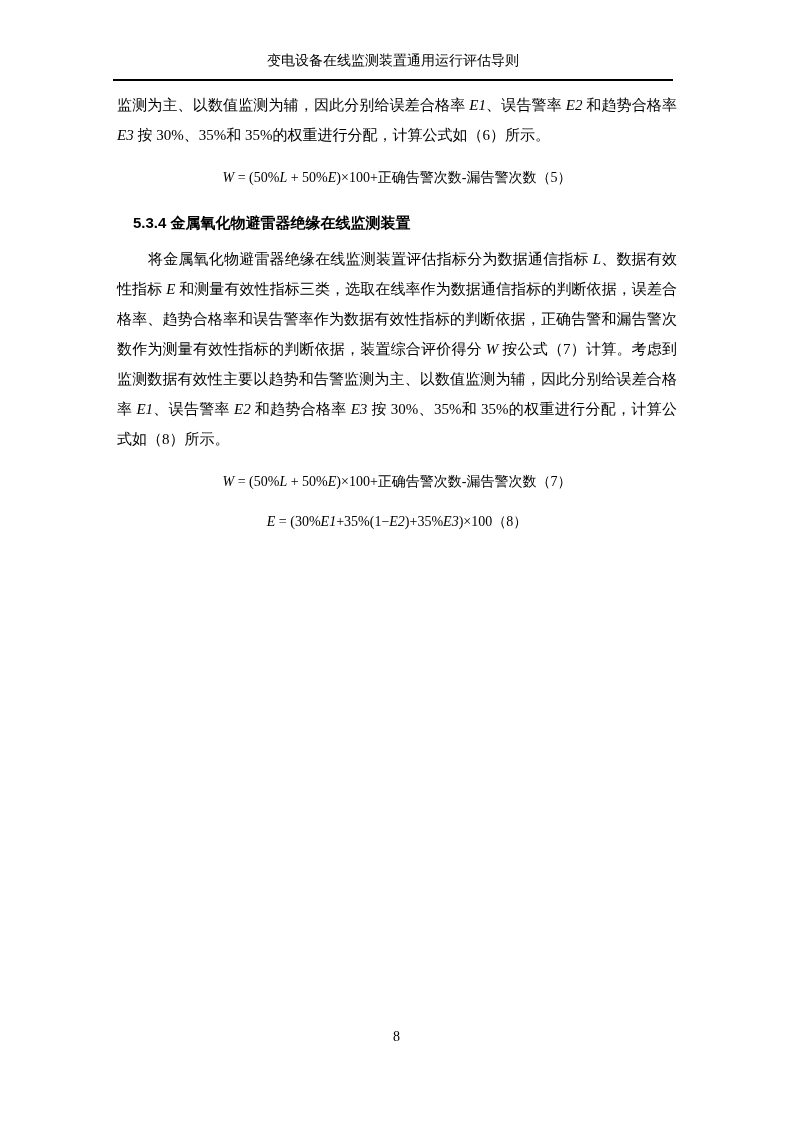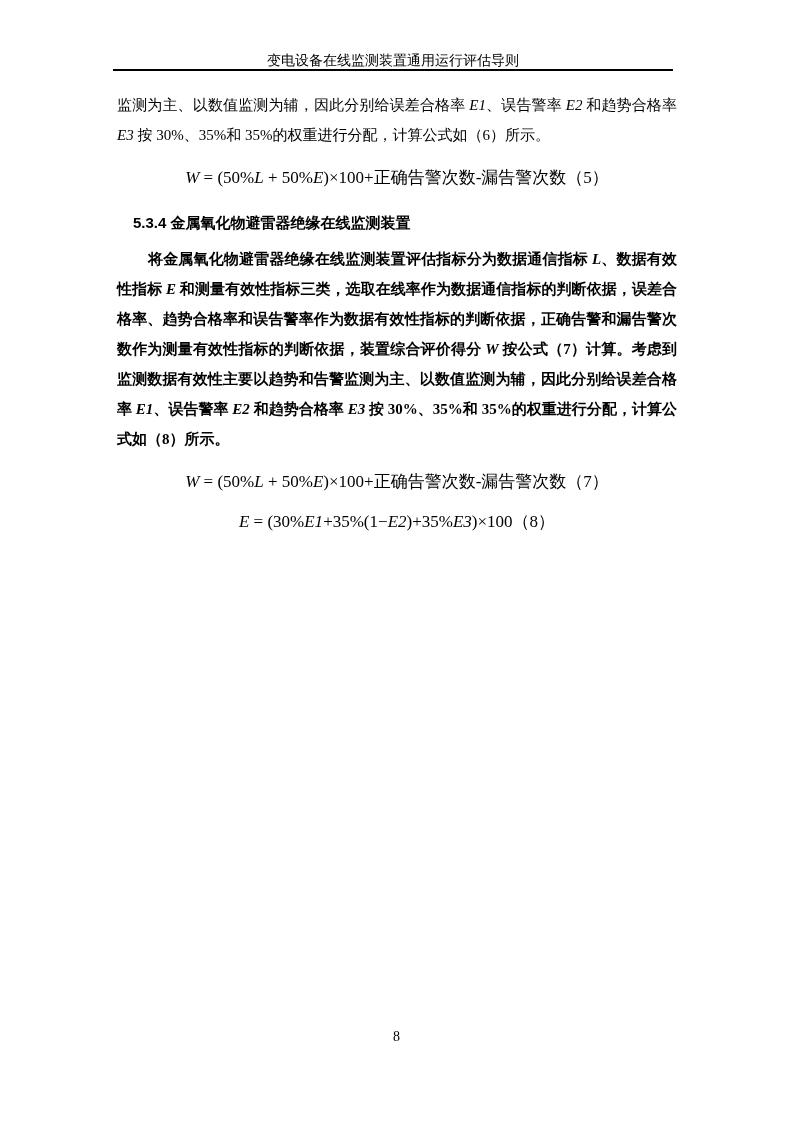--- a/index.html
+++ b/index.html
@@ -13,37 +13,37 @@
     overflow: hidden;
   }
   .header {
     position: absolute;
     top: 52px;
     left: 113px;
     width: 560px;
     text-align: center;
     font-size: 14px;
     line-height: 17px;
-    padding-bottom: 0;
+    padding-bottom: 10px;
     border-bottom: 2px solid #000000;
   }
   .content {
     position: absolute;
     top: 90px;
     left: 117px;
     width: 560px;
     font-size: 15px;
     line-height: 30px;
     text-align: justify;
   }
   .para { margin: 0; }
-  .para.indent { text-indent: 31px; font-weight: bold; }
+  .para.indent { text-indent: 31px; }
   .formula {
     text-align: center;
-    font-size: 17px;
+    font-size: 14px;
     line-height: 24px;
     margin: 16px 0;
     text-indent: 0;
     white-space: nowrap;
   }
   .var {
     font-style: italic;
     font-family: "Liberation Serif", serif;
   }
   .heading {

